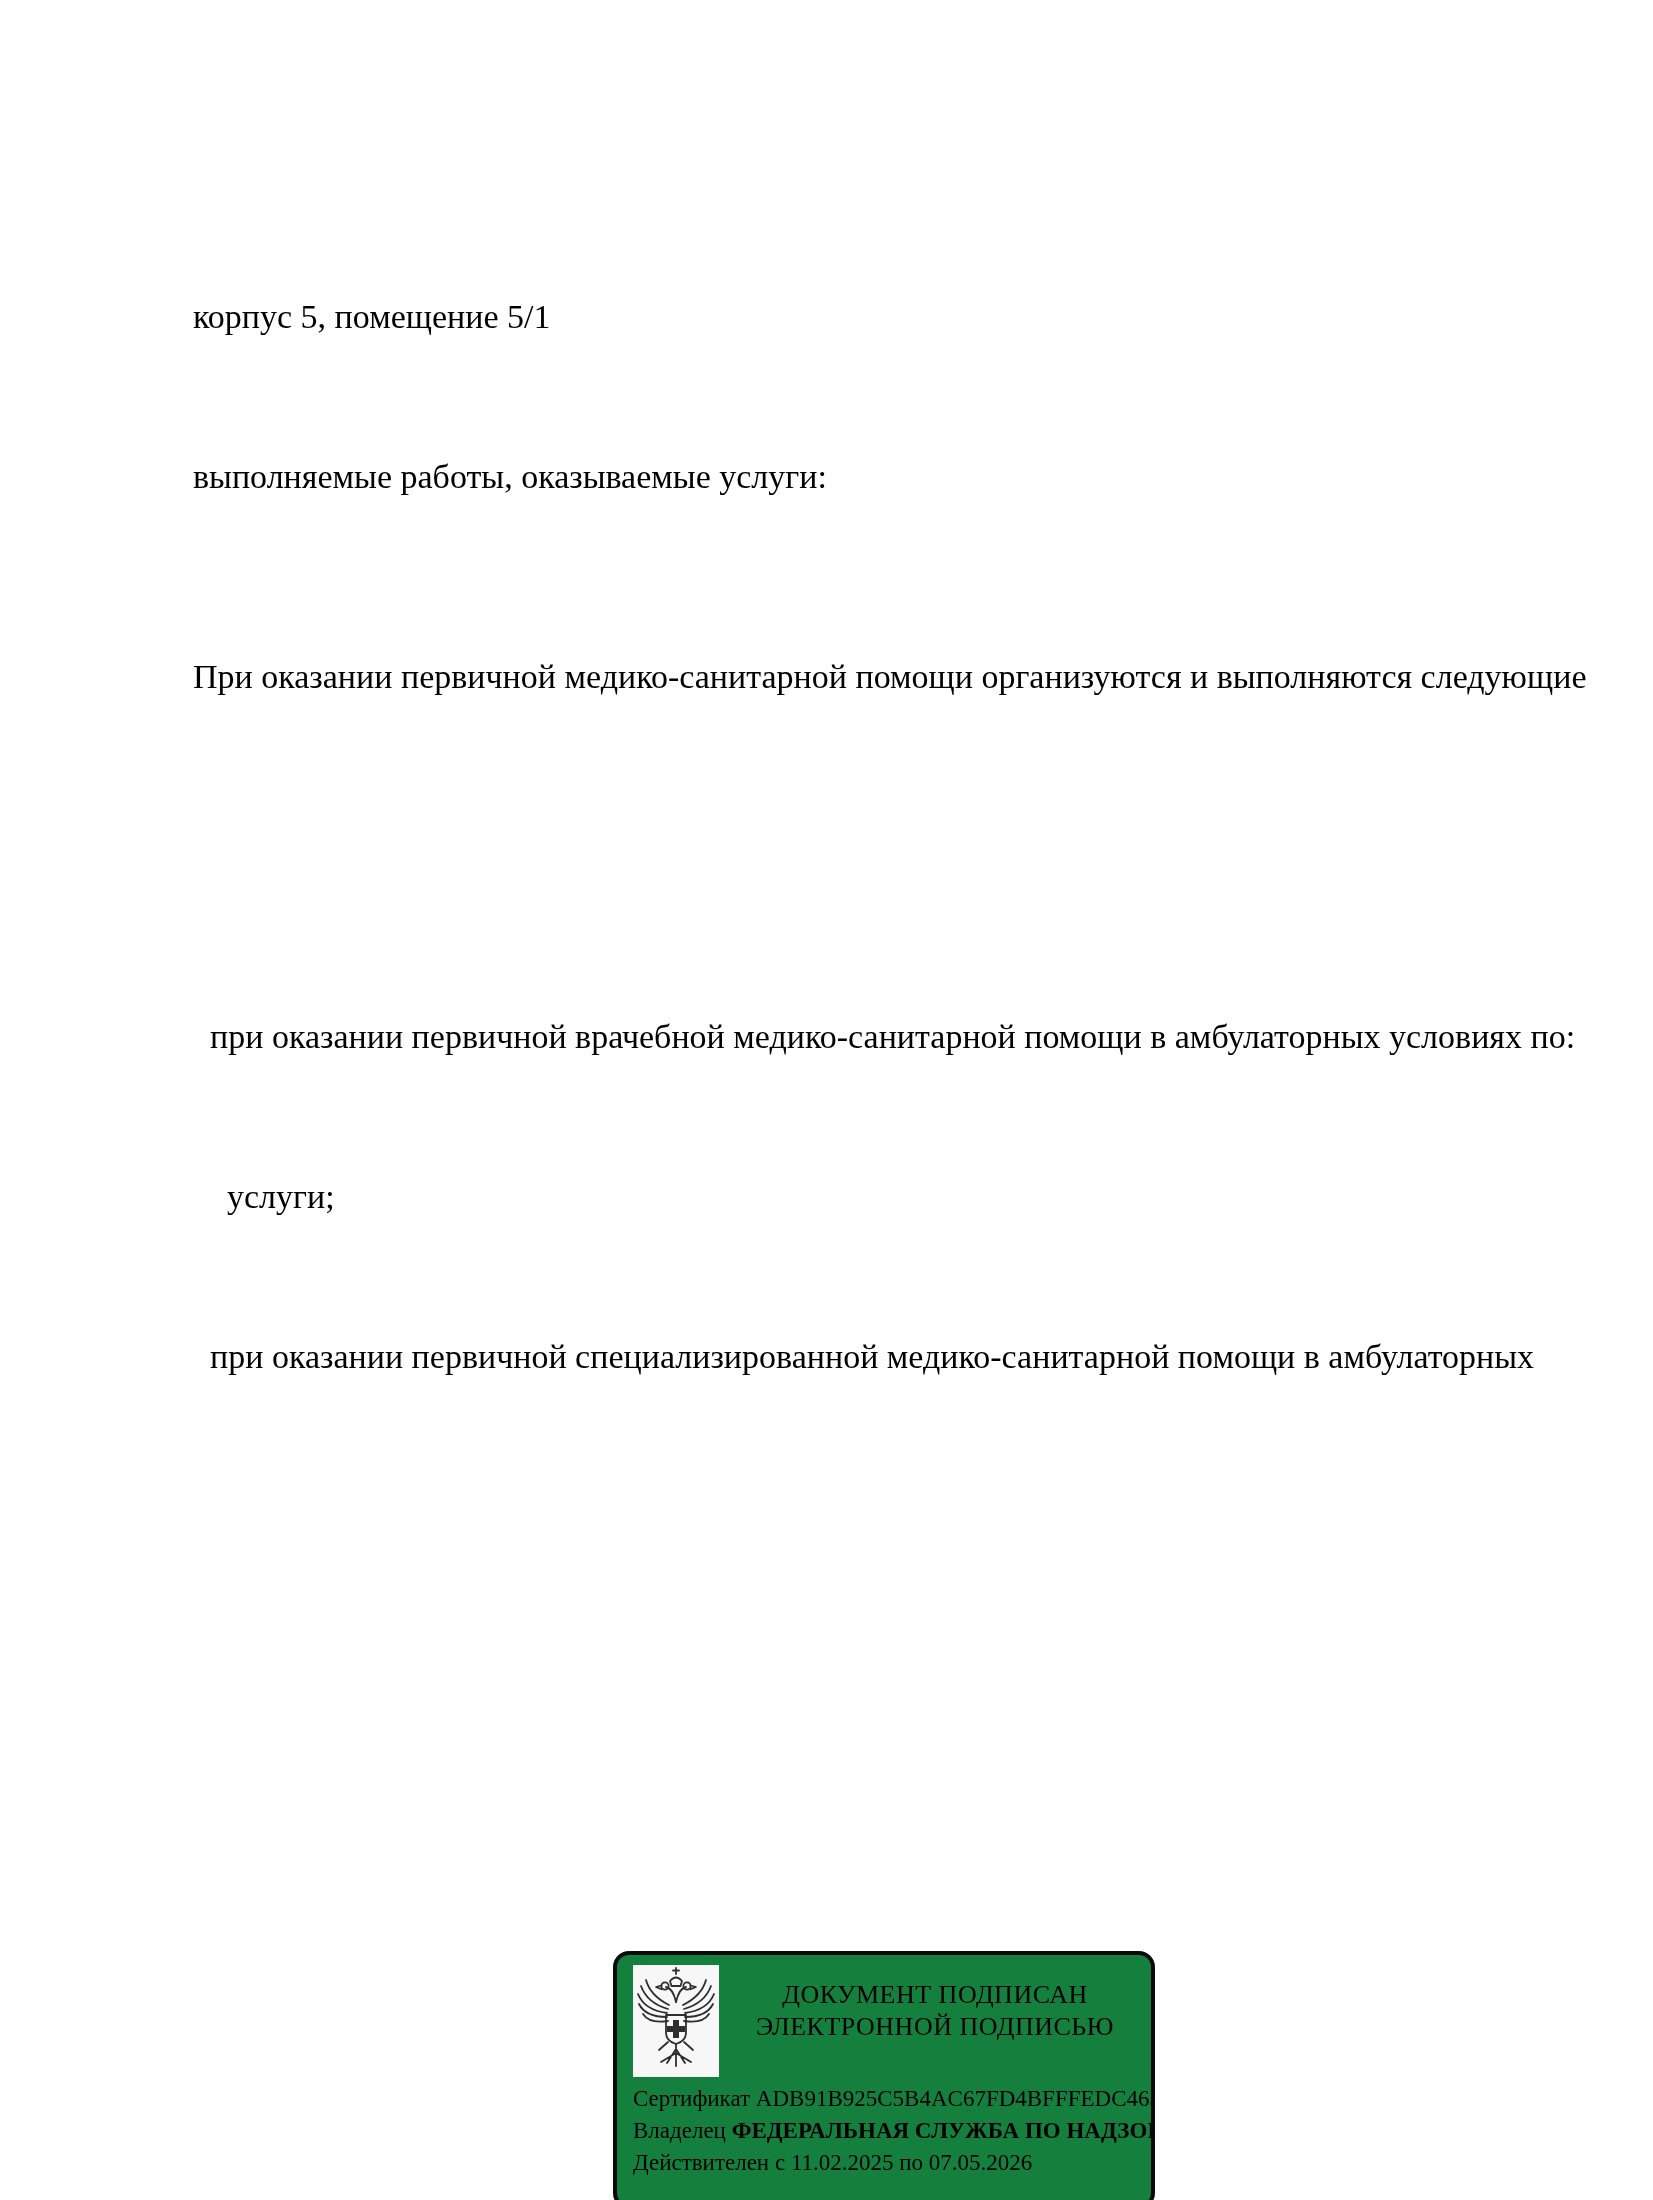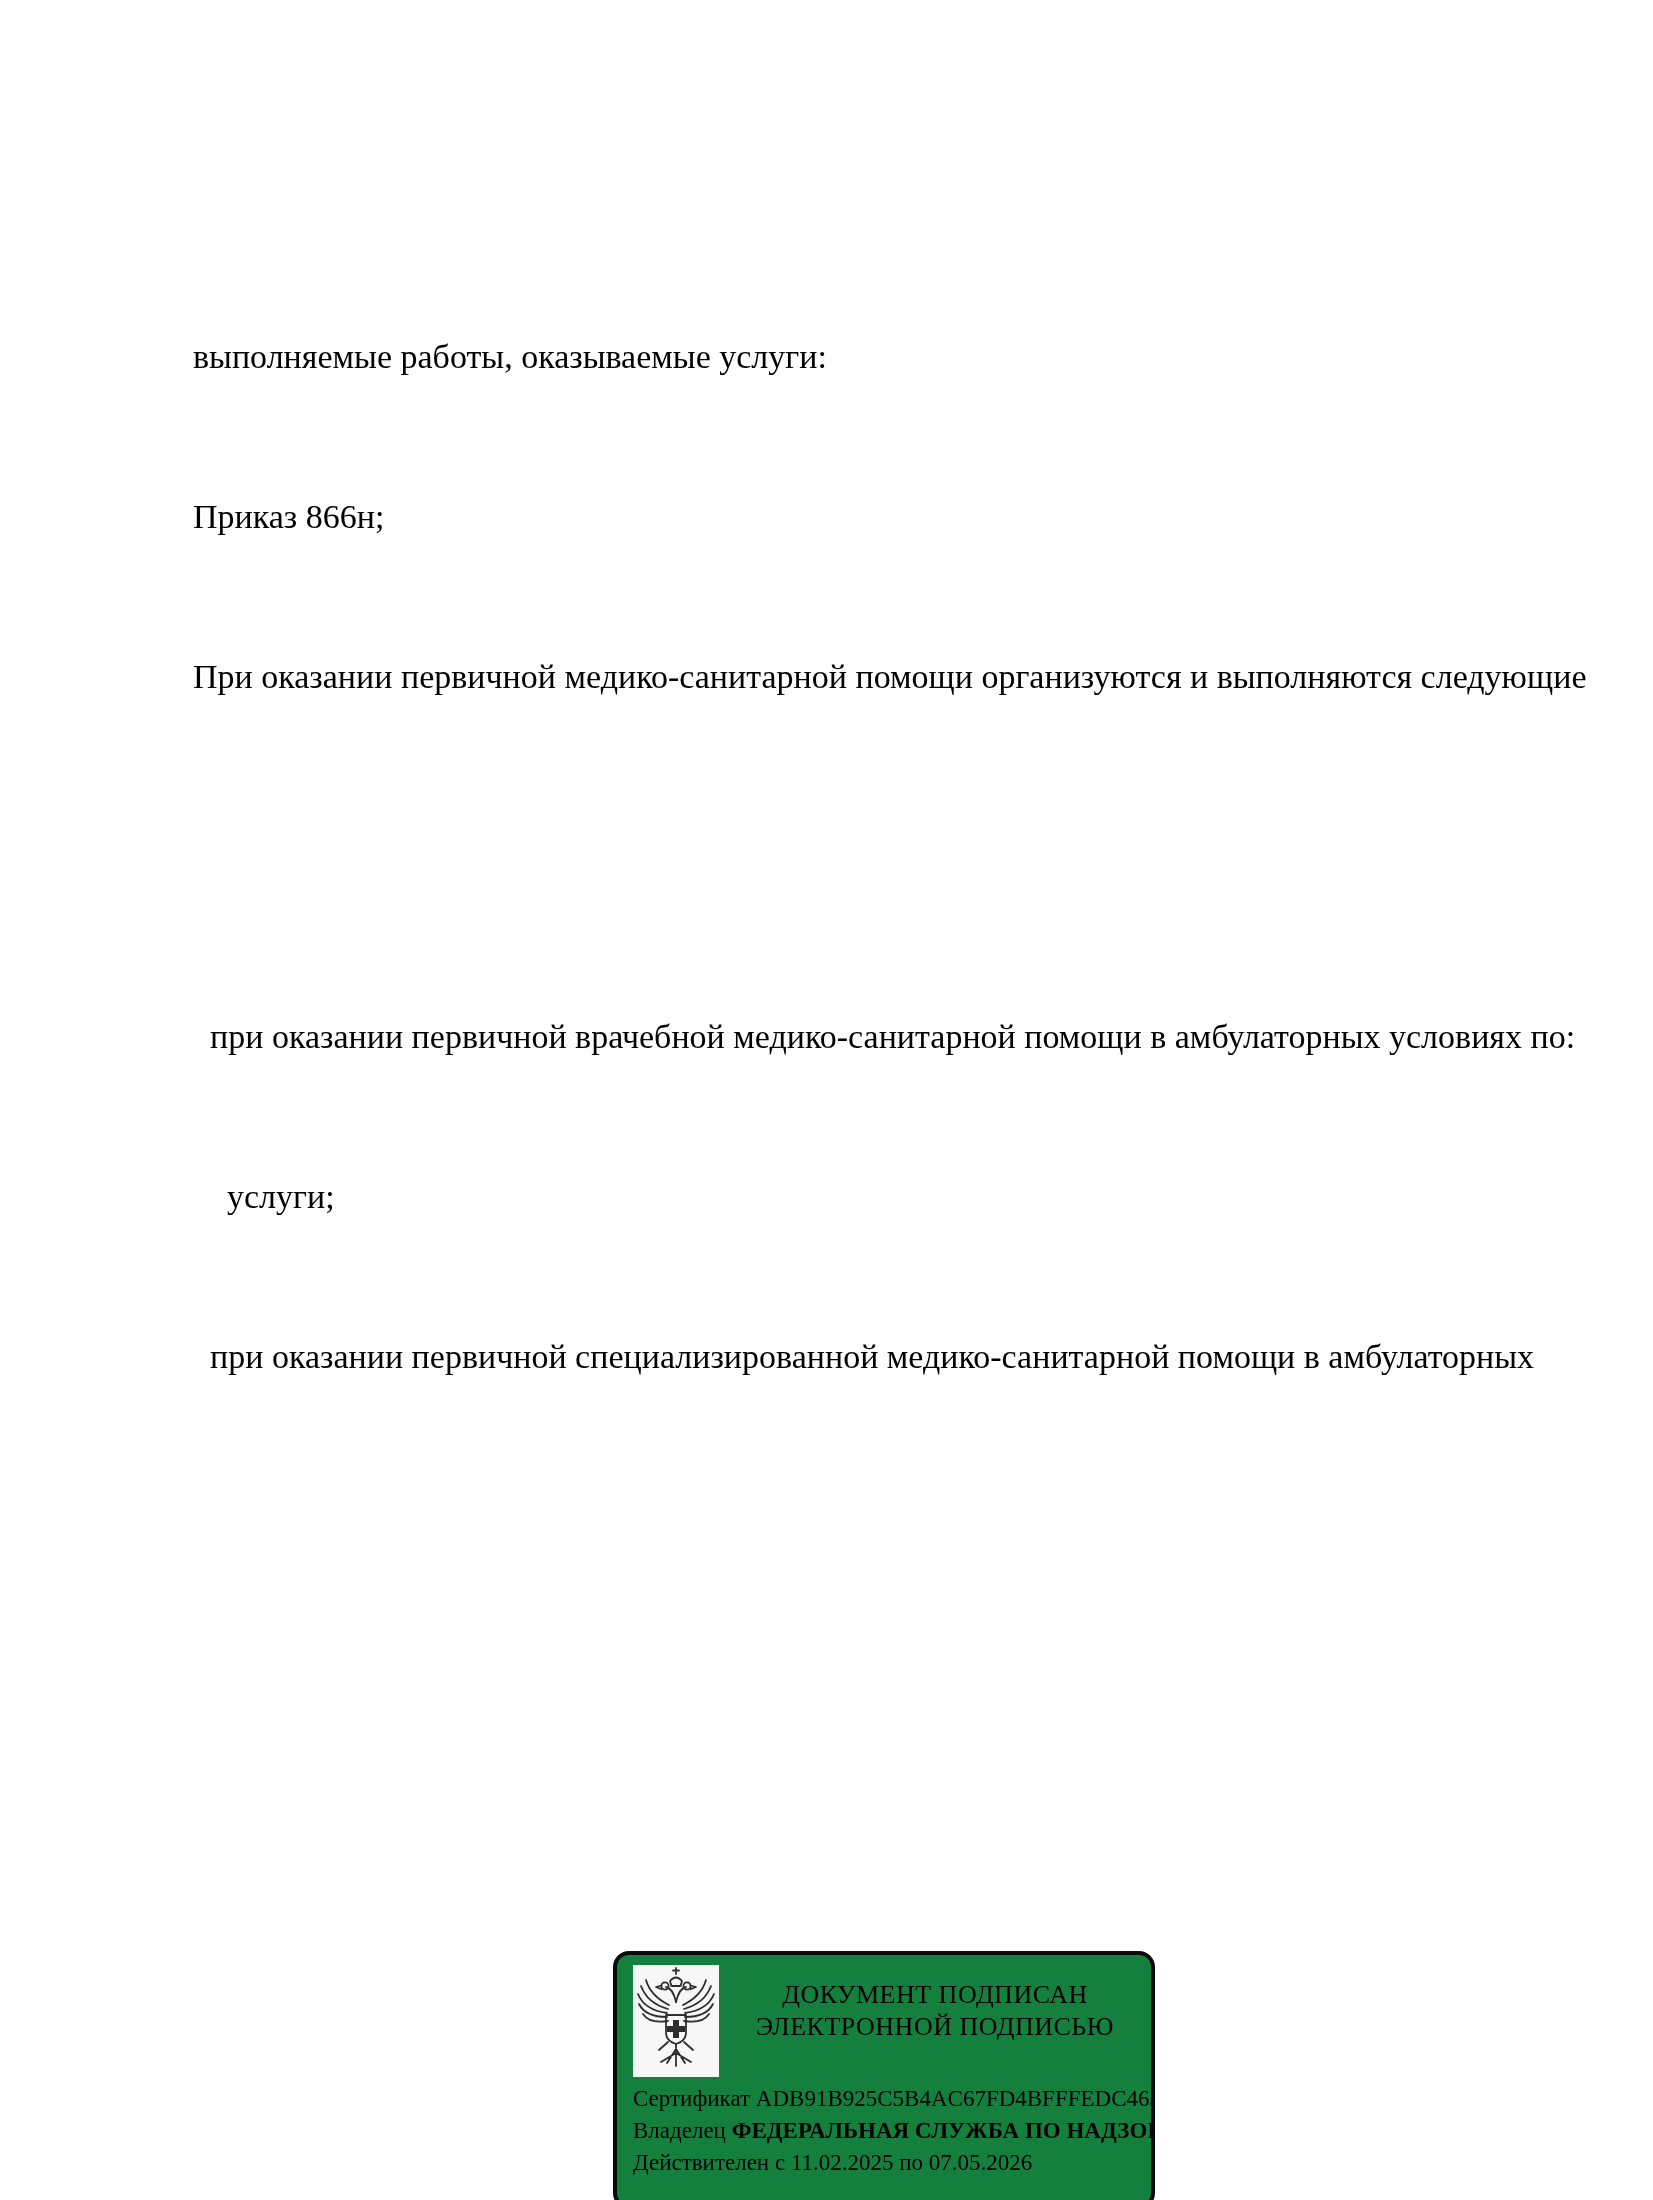--- a/index.html
+++ b/index.html
@@ -65,24 +65,24 @@
     color: #000000;
   }
   .sig-info b { font-weight: bold; }
 </style>
 </head>
 <body>
 
 <div class="doc-body">
   
 
+    <div class="line">корпус 5, помещение 5/1</div>
   
     <div class="line">выполняемые работы, оказываемые услуги:</div>
   
-    <div class="line">Приказ 866н;</div>
   
     <div class="line">При оказании первичной медико-санитарной помощи организуются и выполняются следующие</div>
   
   
   
   
   
   
     <div class="line">  при оказании первичной врачебной медико-санитарной помощи в амбулаторных условиях по:</div>
   

